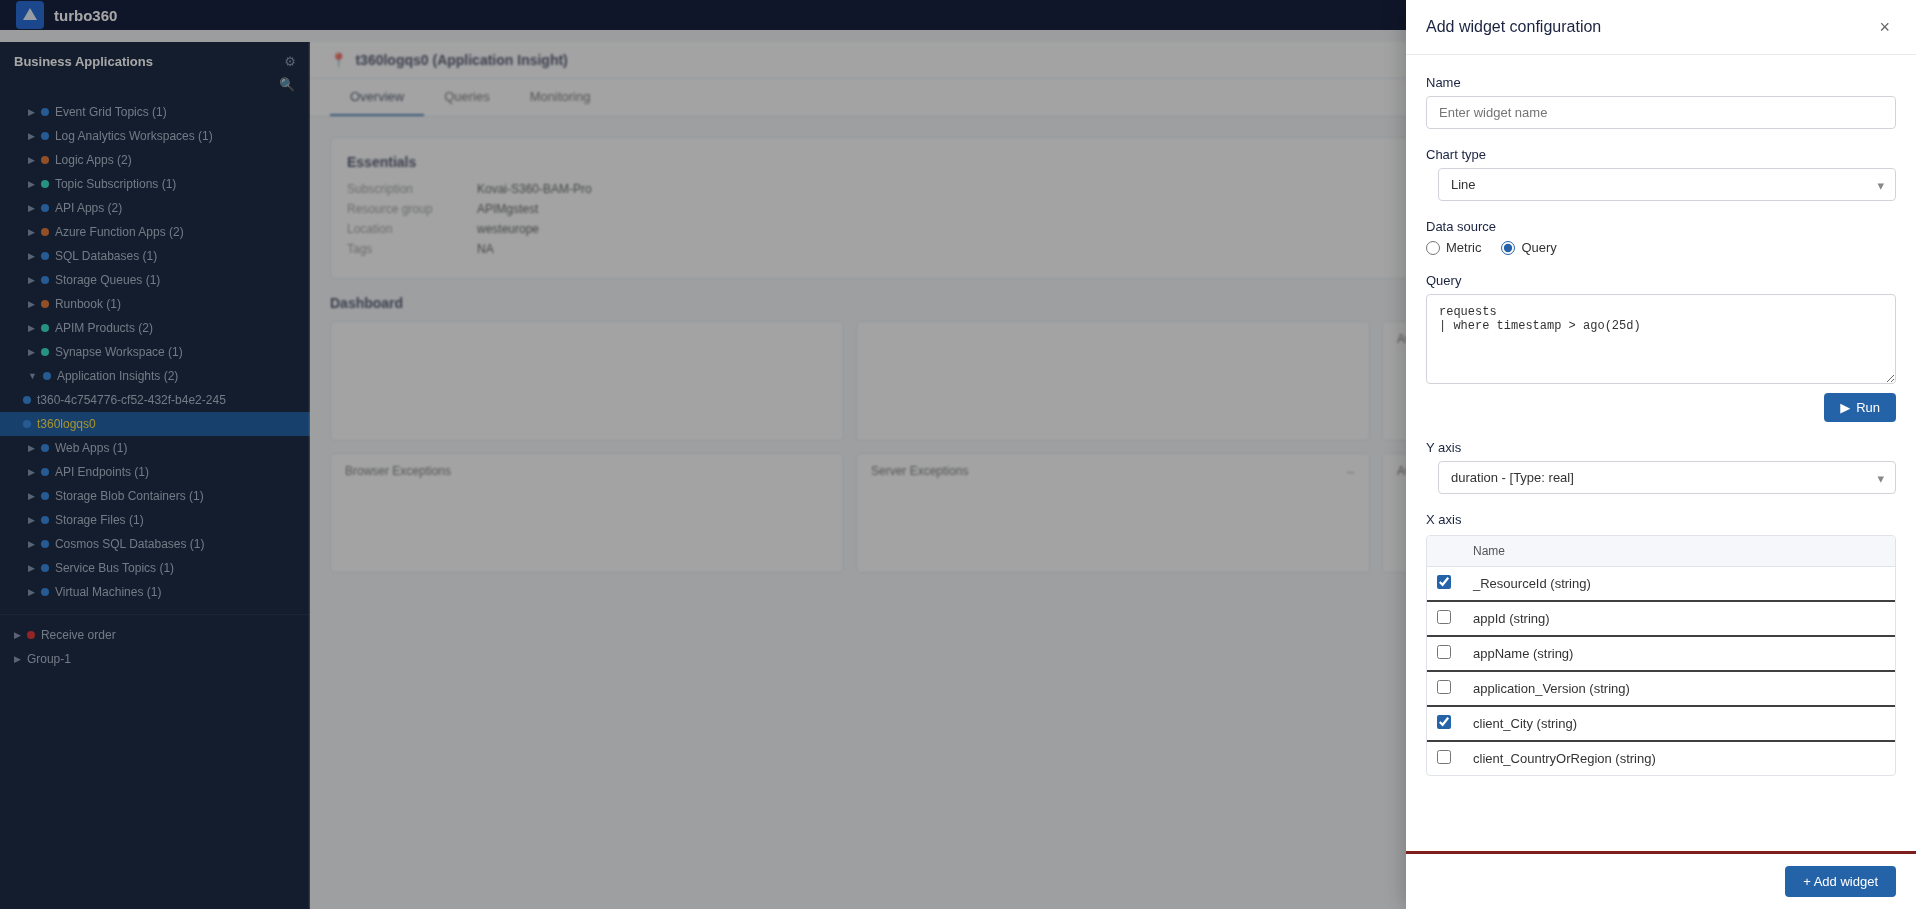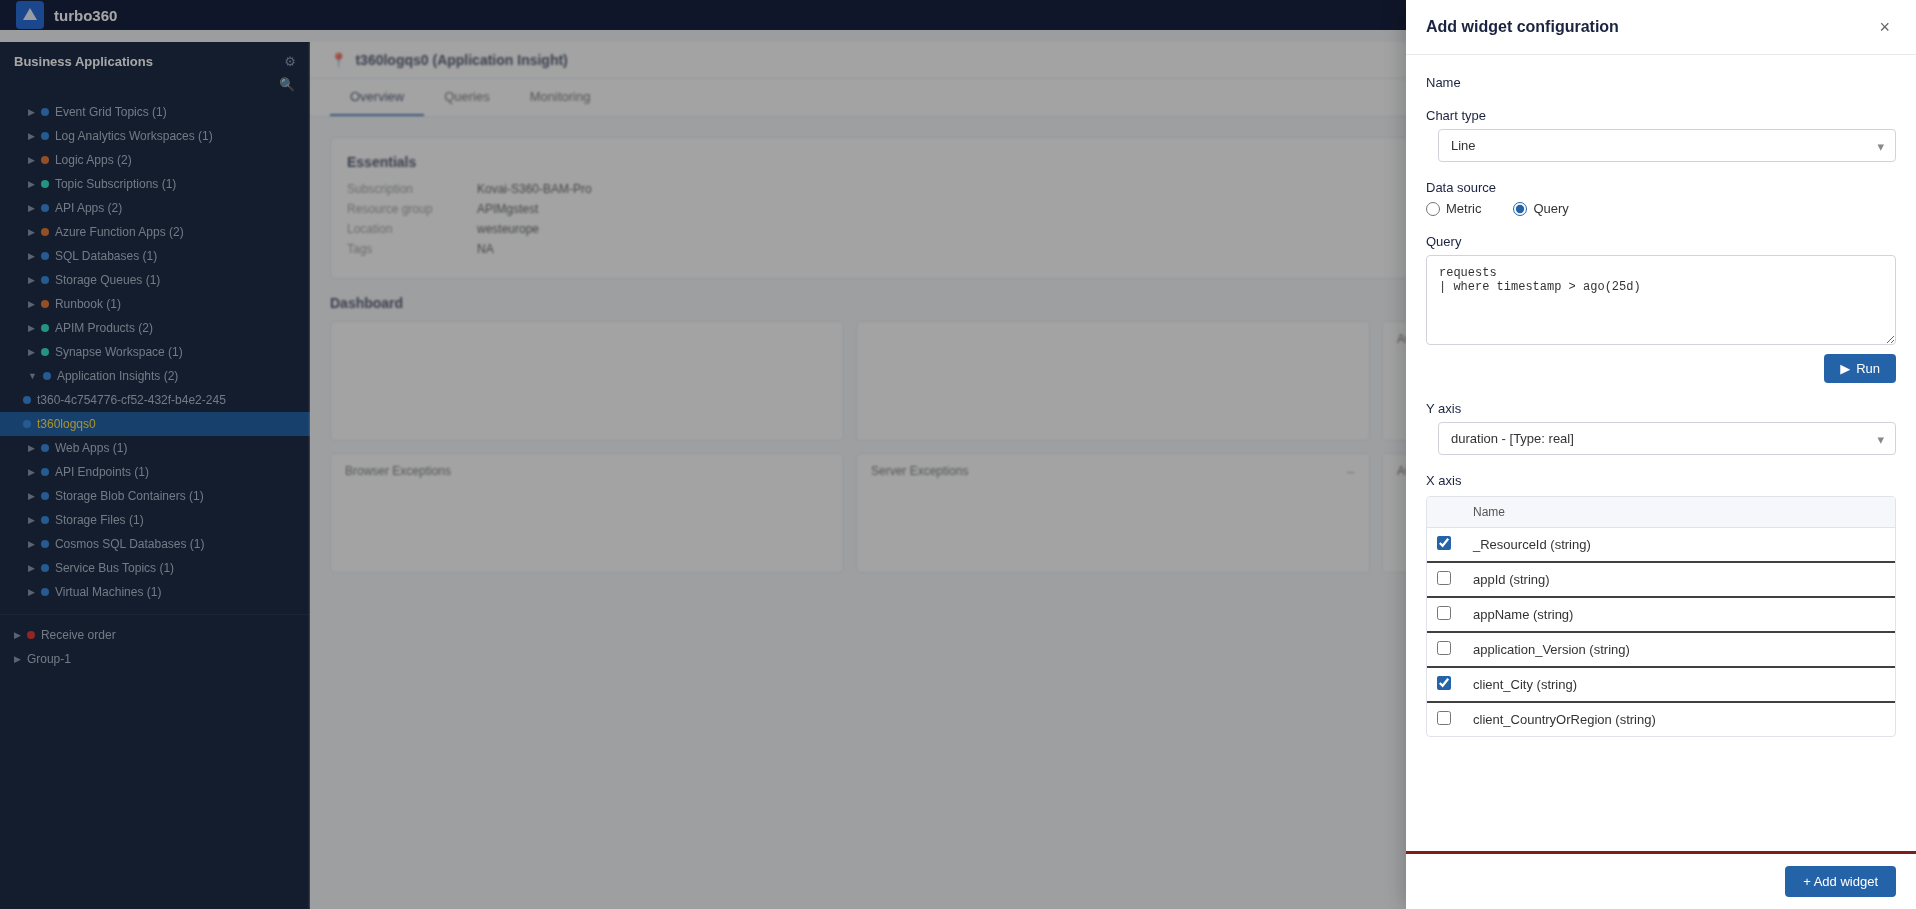--- a/index.html
+++ b/index.html
@@ -182,21 +182,21 @@
       box-shadow: -4px 0 20px rgba(0,0,0,0.2);
       overflow: hidden;
     }
     .modal-header {
       display: flex;
       align-items: center;
       justify-content: space-between;
       padding: 16px 20px;
       border-bottom: 1px solid #e8eaed;
     }
-    .modal-title { font-size: 16px; font-weight: 700; color: #1a2340; }
+    .modal-title { font-size: 16px; font-weight: 400; color: #1a2340; }
     .modal-close {
       background: none; border: none; cursor: pointer;
       font-size: 18px; color: #666; line-height: 1;
       padding: 2px 6px;
     }
     .modal-body { flex: 1; overflow-y: auto; padding: 20px; }
     .form-group { margin-bottom: 18px; }
     .form-label { font-size: 13px; font-weight: 500; color: #1a2340; margin-bottom: 6px; display: block; }
     .form-input {
       width: 100%;
@@ -222,21 +222,21 @@
     .select-wrapper { position: relative; padding-left: 12px; }
     .select-wrapper::after {
       content: '▾';
       position: absolute;
       right: 12px;
       top: 50%;
       transform: translateY(-50%);
       pointer-events: none;
       color: #888;
     }
-    .radio-group { display: flex; gap: 32px; align-items: center; }
+    .radio-group { display: flex; gap: 20px; align-items: center; }
     .radio-label { display: flex; align-items: center; gap: 6px; cursor: pointer; font-size: 13px; color: #333; }
     .radio-input { accent-color: #2563a8; width: 14px; height: 14px; }
     .query-textarea {
       width: 100%;
       padding: 10px 12px;
       border: 1px solid #d0d4da;
       border-radius: 4px;
       font-size: 12px;
       font-family: 'Courier New', monospace;
       color: #333;
@@ -505,20 +505,21 @@
 <div class="modal-overlay">
   <div class="modal">
     <div class="modal-header">
       <span class="modal-title">Add widget configuration</span>
       <button class="modal-close">×</button>
     </div>
     <div class="modal-body">
 
       <div class="form-group">
         <label class="form-label">Name</label>
+        <input class="form-input" type="text" placeholder="Enter widget name" style="">
       </div>
 
       <div class="form-group">
         <label class="form-label">Chart type</label>
         <div class="select-wrapper">
           <select class="form-select">
             <option>Line</option>
             <option>Bar</option>
             <option>Area</option>
             <option>Pie</option>

